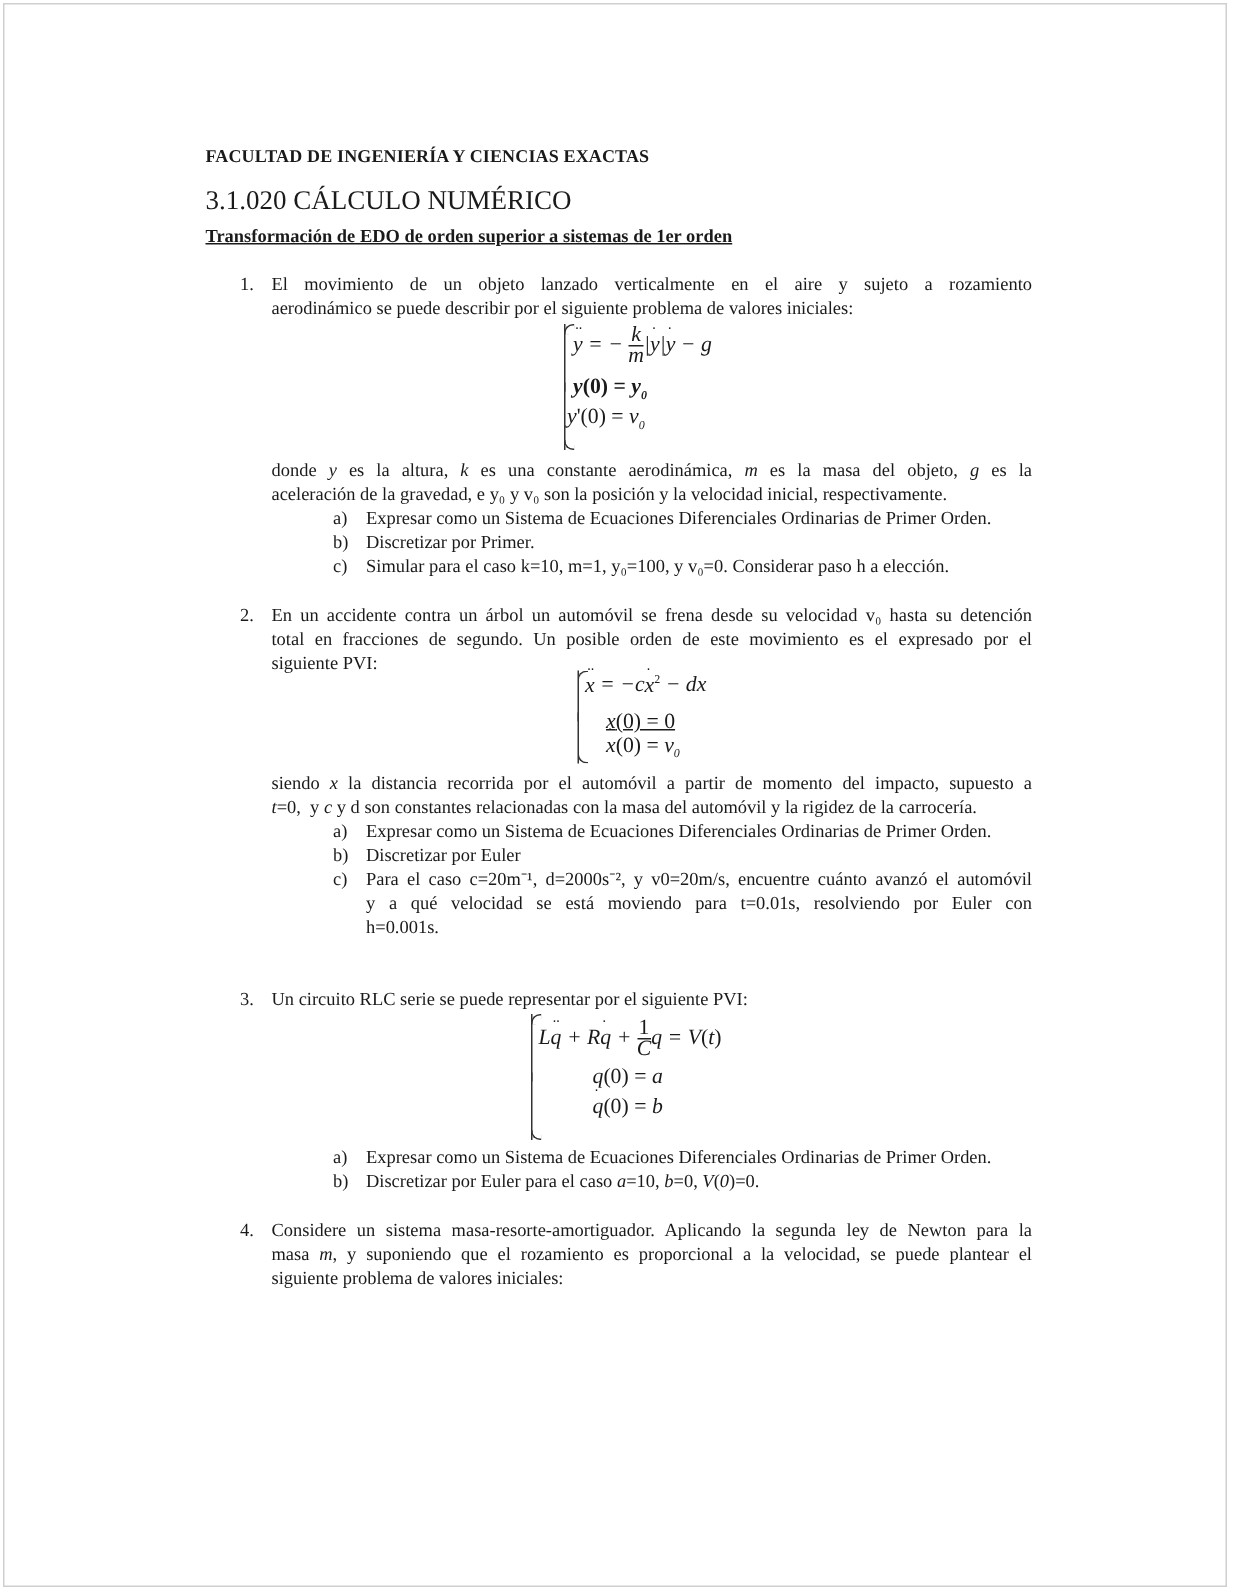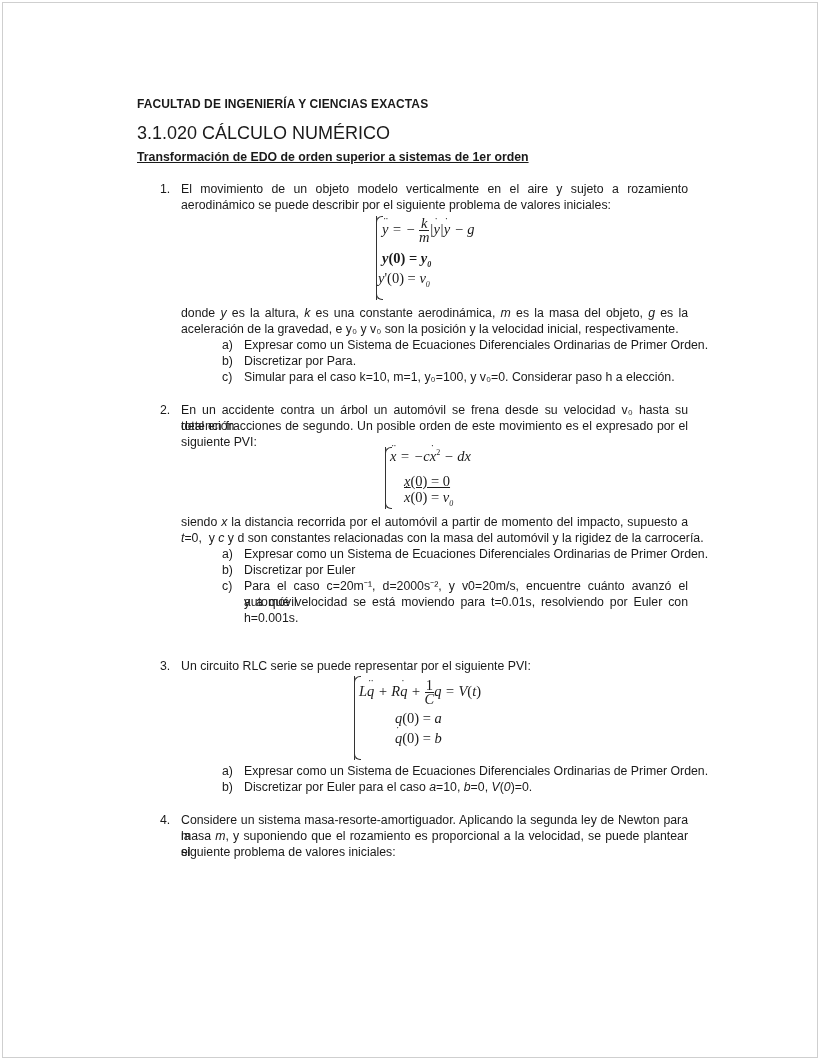--- a/index.html
+++ b/index.html
@@ -1,20 +1,20 @@
 <!DOCTYPE html>
 <html><head>
   <meta charset="utf-8">
   <style>
     html, body { margin: 0; padding: 0; background: #ffffff; }
     body { width: 822px; height: 1062px; position: relative; overflow: hidden;
            font-family: "Liberation Sans", sans-serif; color: #1a1a1a; }
     .page { position: absolute; left: 2px; top: 2px; width: 816px; height: 1056px;
             border: 1px solid #cfcfcf; box-sizing: border-box; background: #fff; }
-    .abs { position: absolute; white-space: nowrap; }
+    .abs { position: absolute; white-space: nowrap; font-family: Liberation Serif, serif; }
     .txt { font-size: 12.3px; line-height: 16px; }
     .faculty { left: 137px; top: 97px; font-weight: bold; font-size: 12px; letter-spacing: 0.1px; }
     .course { left: 137px; top: 123px; font-size: 18px; }
     .topic { left: 137px; top: 150px; font-weight: bold; font-size: 12.3px; text-decoration: underline; }
     .num { left: 160px; }
     .para { left: 181px; width: 507px; text-align: justify; white-space: normal; }
     .para.just-last { text-align-last: justify; }
     .sublabel { left: 222px; }
     .subtext { left: 244px; width: 444px; white-space: normal; text-align: justify; }
     .math { font-family: "Liberation Serif", serif; font-style: italic; font-size: 14.5px; }
@@ -36,41 +36,41 @@
 </head>
 <body>
 
 <div class="page"></div>
 
 <div class="abs faculty">FACULTAD DE INGENIERÍA Y CIENCIAS EXACTAS</div>
 <div class="abs course">3.1.020 CÁLCULO NUMÉRICO</div>
 <div class="abs topic">Transformación de EDO de orden superior a sistemas de 1er orden</div>
 
 <div class="abs txt num" style="top:181px">1.</div>
-<div class="abs txt para just-last" style="top:181px">El movimiento de un objeto modelo verticalmente en el aire y sujeto a rozamiento</div>
+<div class="abs txt para just-last" style="top:181px">El movimiento de un objeto lanzado verticalmente en el aire y sujeto a rozamiento</div>
 <div class="abs txt para" style="top:197px">aerodinámico se puede describir por el siguiente problema de valores iniciales:</div>
 
 <div>
   <div class="brace" style="left:376px; top:216px; height:84px;">
       <span class="mid"></span>
     </div>
   <div class="abs math" style="left:382px; top:217px;">
     <span class="dd">y<span class="dots">··</span></span> = − <span class="frac"><span class="n">k</span><span class="d">m</span></span>|<span class="dd">y<span class="dots">·</span></span>|<span class="dd">y<span class="dots">·</span></span> − g
   </div>
   <div class="abs math" style="left:382px; top:250px;font-weight:bold;"><span style="font-style:italic">y</span><span style="font-style:normal">(0) = </span>y<sub>0</sub></div>
   <div class="abs math" style="left:378px; top:270px;"><span>y</span><span style="font-style:normal">'(0) = </span>v<sub>0</sub></div>
 </div>
 
 <div class="abs txt para just-last" style="top:305px">donde <i class="v">y</i> es la altura, <i class="v">k</i> es una constante aerodinámica, <i class="v">m</i> es la masa del objeto, <i class="v">g</i> es la</div>
 <div class="abs txt para" style="top:321px; white-space:nowrap;">aceleración de la gravedad, e y₀ y v₀ son la posición y la velocidad inicial, respectivamente.</div>
 
 <div class="abs txt sublabel" style="top:337px">a)</div>
 <div class="abs txt subtext" style="top:337px; white-space:nowrap;">Expresar como un Sistema de Ecuaciones Diferenciales Ordinarias de Primer Orden.</div>
 <div class="abs txt sublabel" style="top:353px">b)</div>
-<div class="abs txt subtext" style="top:353px">Discretizar por Para.</div>
+<div class="abs txt subtext" style="top:353px">Discretizar por Primer.</div>
 <div class="abs txt sublabel" style="top:369px">c)</div>
 <div class="abs txt subtext" style="top:369px; white-space:nowrap;">Simular para el caso k=10, m=1, y₀=100, y v₀=0. Considerar paso h a elección.</div>
 
 <div class="abs txt num" style="top:402px">2.</div>
 <div class="abs txt para just-last" style="top:402px">En un accidente contra un árbol un automóvil se frena desde su velocidad v₀ hasta su detención</div>
 <div class="abs txt para just-last" style="top:418px">total en fracciones de segundo. Un posible orden de este movimiento es el expresado por el</div>
 <div class="abs txt para" style="top:434px">siguiente PVI:</div>
 
 <div>
   <div class="brace" style="left:385px; top:447px; height:62px;">

